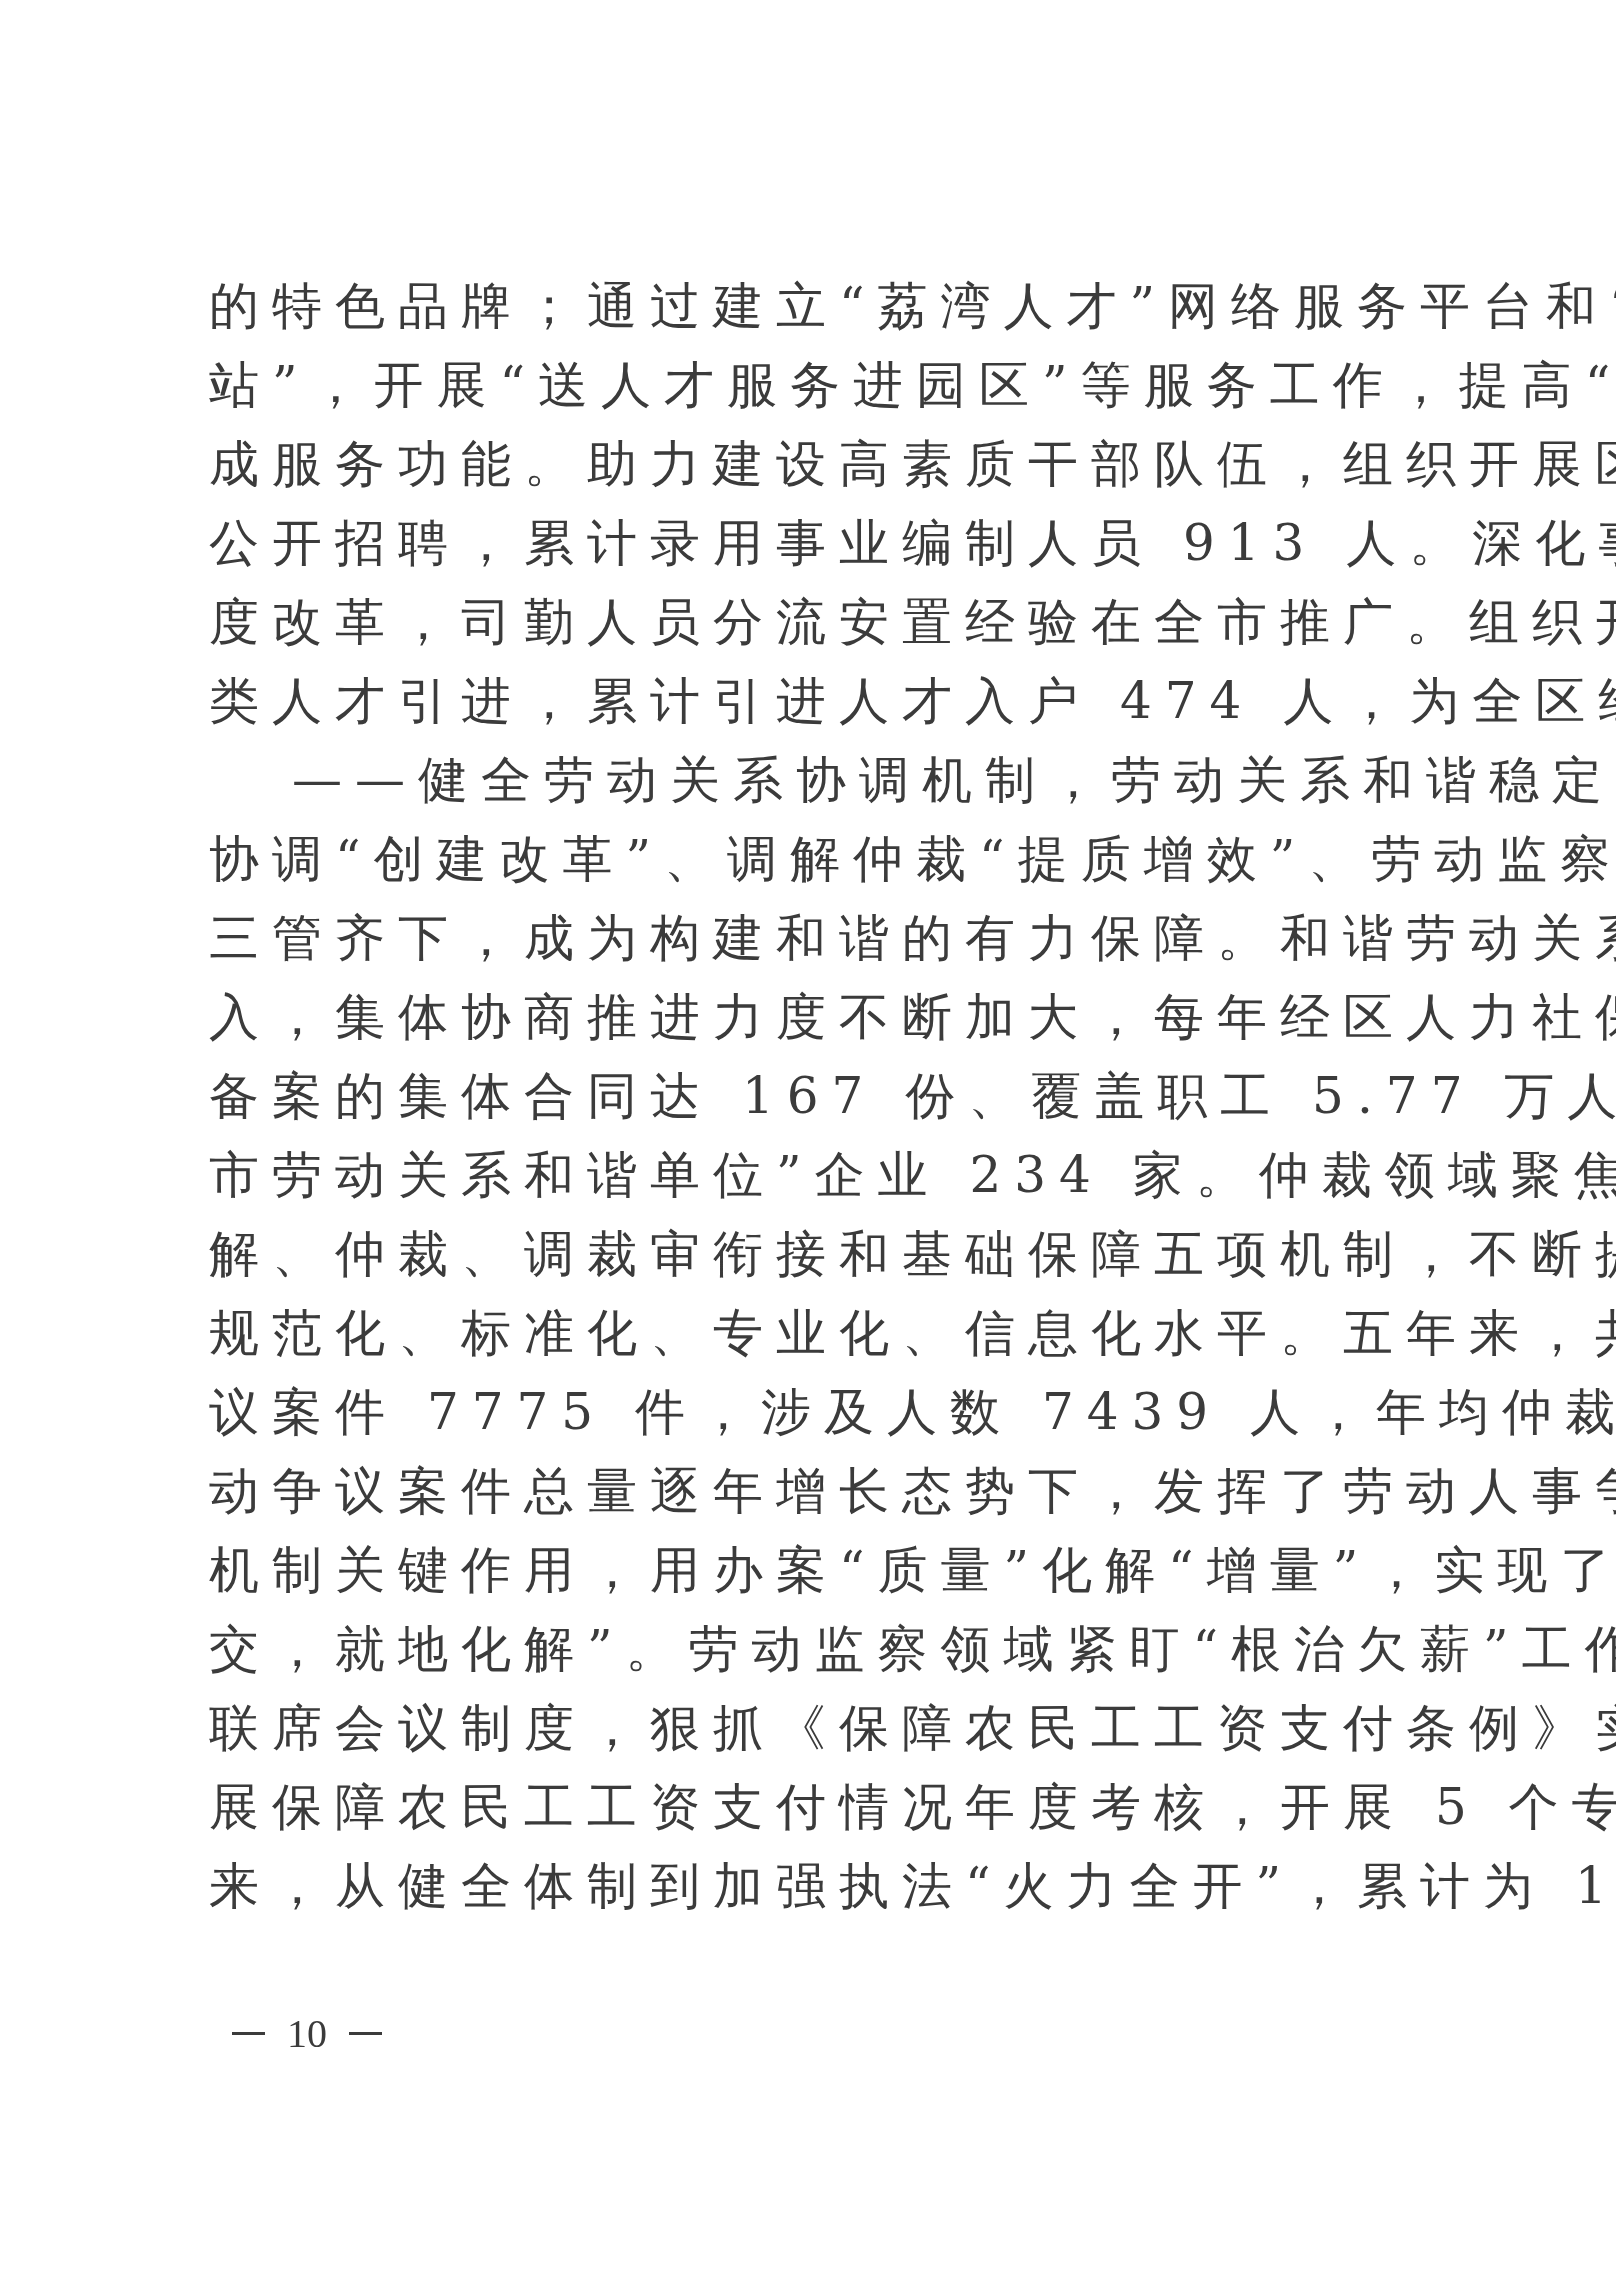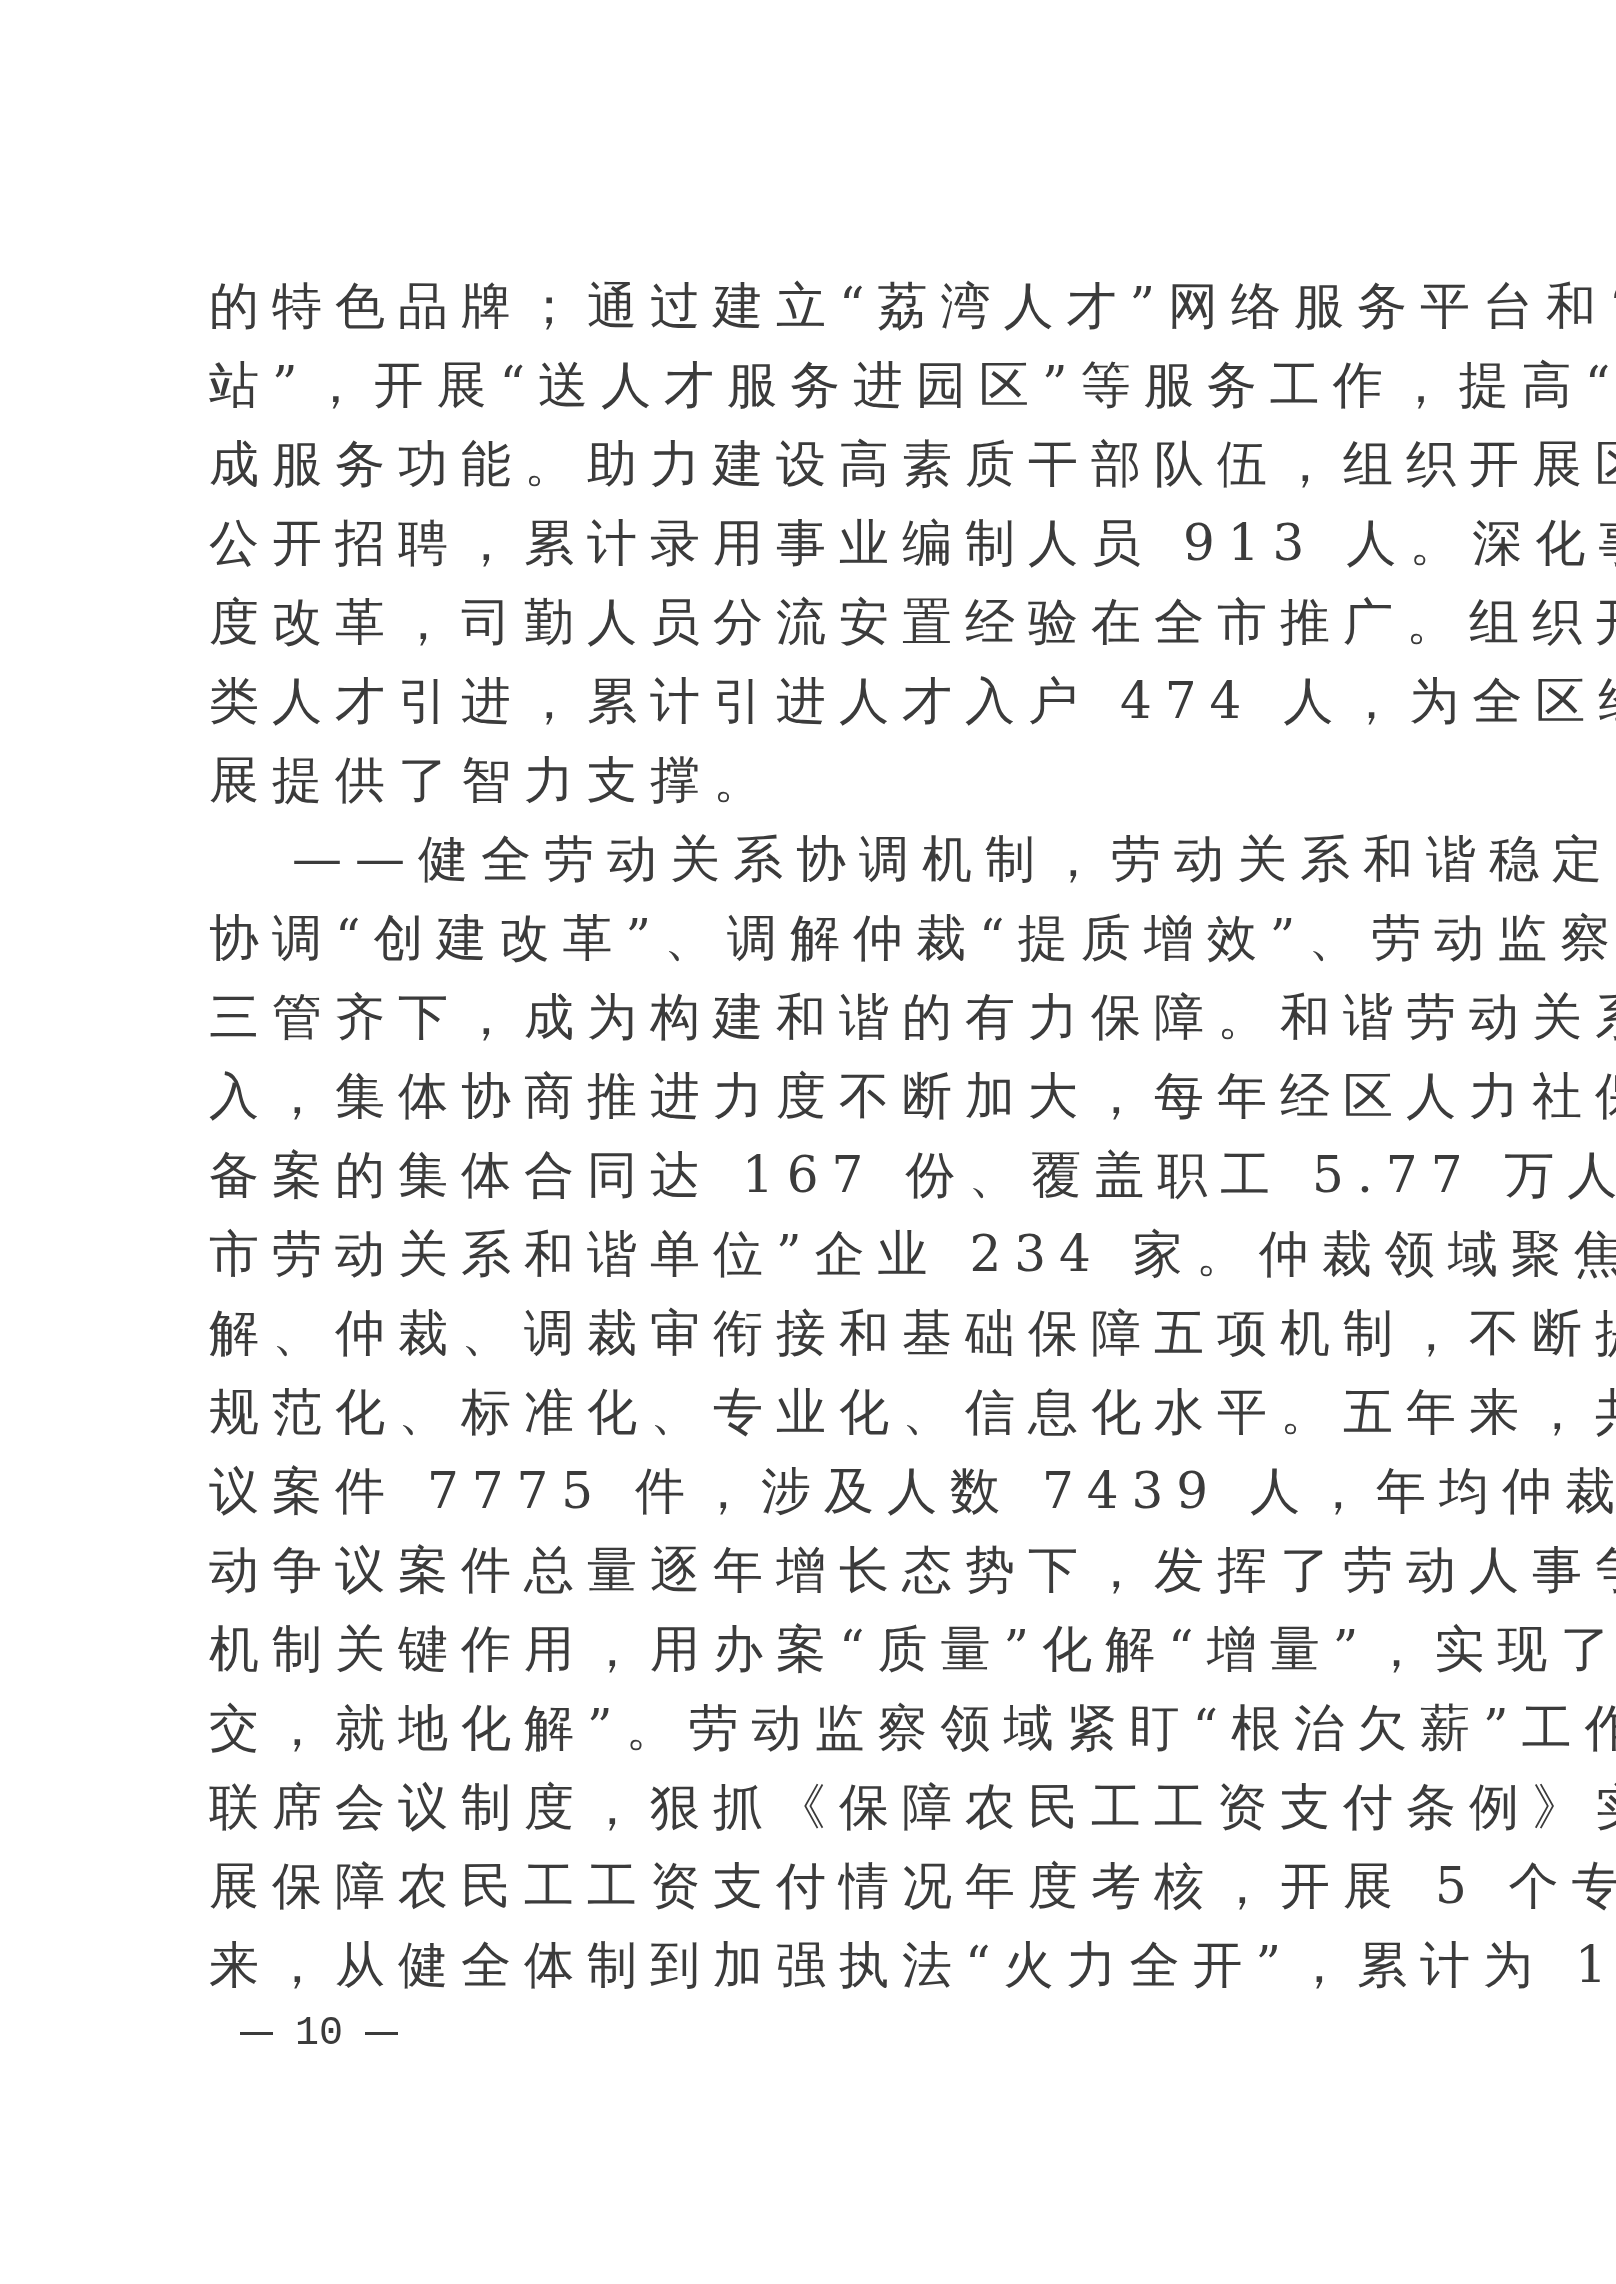--- a/index.html
+++ b/index.html
@@ -43,25 +43,25 @@
     }
     .line.last {
       text-align-last: left;
     }
     .line.indent {
       padding-left: 83px;
       width: 1119px;
     }
     .page-number {
       position: absolute;
-      left: 240px;
+      left: 232px;
       top: 2010px;
       height: 47px;
       line-height: 47px;
-      font-family: Liberation Mono, monospace;
+      font-family: Liberation Serif, serif;
       font-size: 40px;
       color: #3b3b3b;
       white-space: nowrap;
       display: flex;
       align-items: center;
     }
     .page-number .dash {
       display: inline-block;
       width: 33px;
       height: 3.3px;
@@ -78,21 +78,20 @@
 <div class="page">
   <div class="body-text">
 
     <div>
       <span class="line">的特色品牌；通过建立“荔湾人才”网络服务平台和“人才服务</span>
       <span class="line">站”，开展“送人才服务进园区”等服务工作，提高“一站式”集</span>
       <span class="line">成服务功能。助力建设高素质干部队伍，组织开展区属事业单位</span>
       <span class="line">公开招聘，累计录用事业编制人员 913 人。深化事业单位人事制</span>
       <span class="line">度改革，司勤人员分流安置经验在全市推广。组织开展总量控制</span>
       <span class="line">类人才引进，累计引进人才入户 474 人，为全区经济社会加快发</span>
-      <span class="line last">展提供了智力支撑。</span>
     </div>
 
     <div>
       <span class="line indent">——健全劳动关系协调机制，劳动关系和谐稳定。劳动关系</span>
       <span class="line">协调“创建改革”、调解仲裁“提质增效”、劳动监察“根治欠薪”</span>
       <span class="line">三管齐下，成为构建和谐的有力保障。和谐劳动关系创建走向深</span>
       <span class="line">入，集体协商推进力度不断加大，每年经区人力社保局就业部门</span>
       <span class="line">备案的集体合同达 167 份、覆盖职工 5.77 万人，全区获评“广州</span>
       <span class="line">市劳动关系和谐单位”企业 234 家。仲裁领域聚焦预防协商、调</span>
       <span class="line">解、仲裁、调裁审衔接和基础保障五项机制，不断提高调解仲裁</span>

